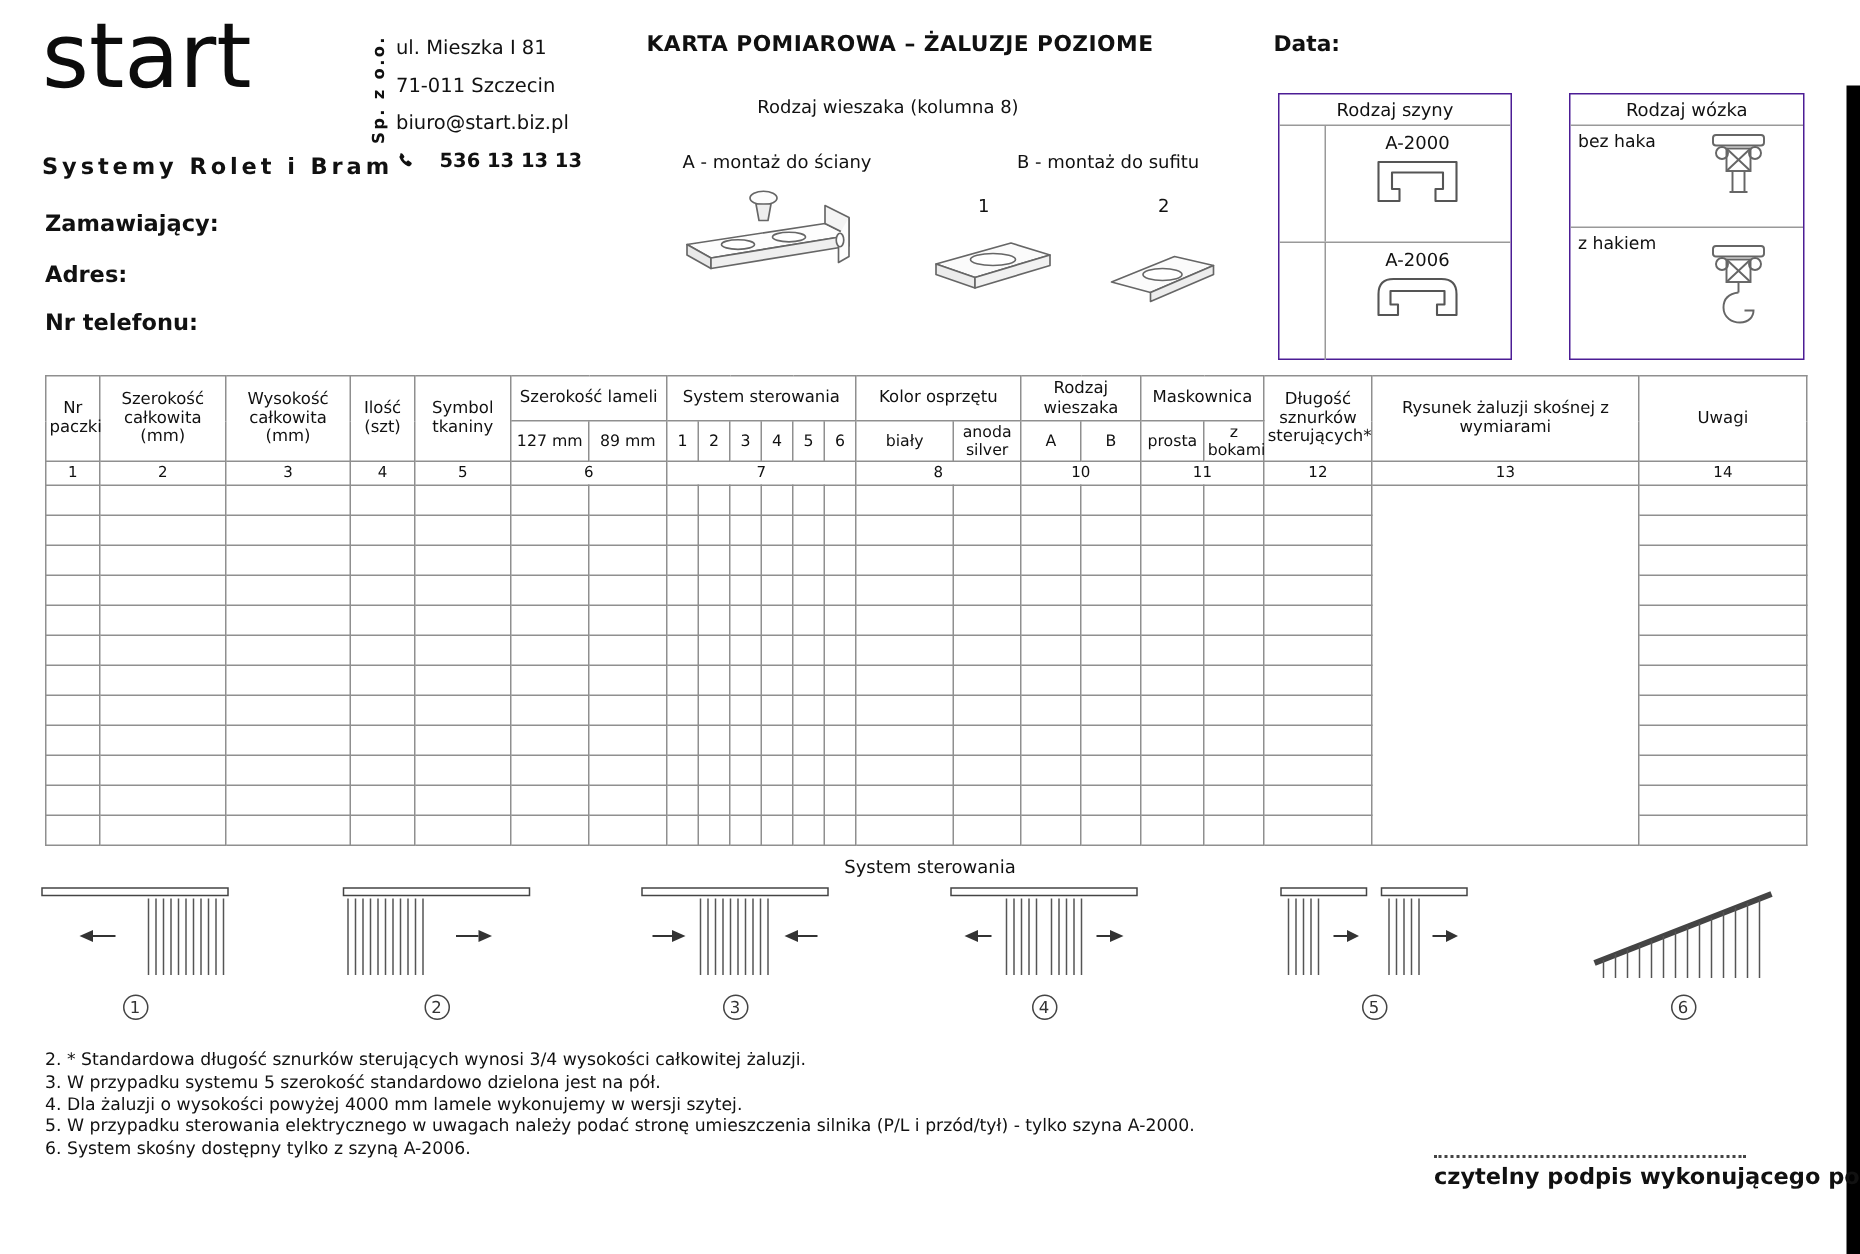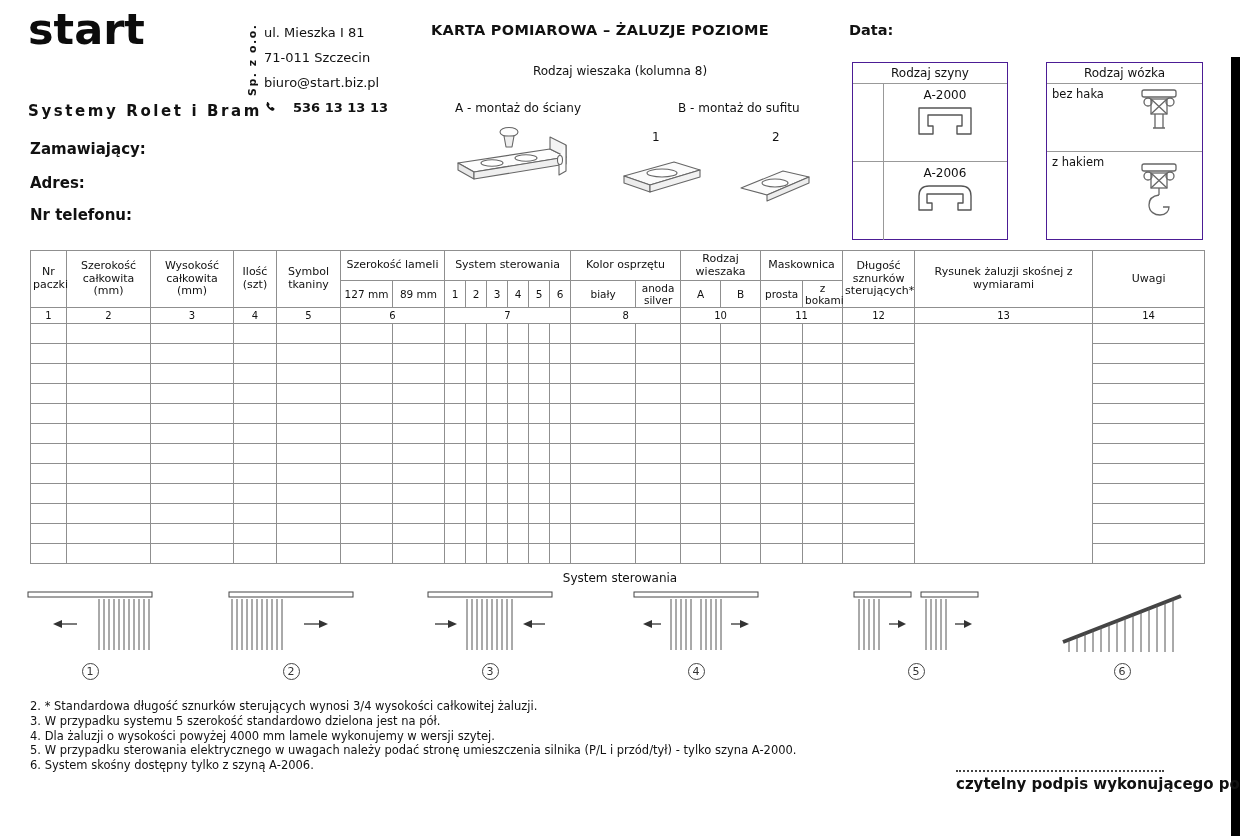--- a/index.html
+++ b/index.html
@@ -2,34 +2,34 @@
 <html><head>
 <meta charset="utf-8">
 <style>
   * { box-sizing: border-box; margin: 0; padding: 0; }
   body { font-family: "DejaVu Sans", sans-serif; background: #fff; color: #111; }
   .page { position: relative; width: 1240px; height: 836px; background: #fff; overflow: hidden; }
   .scan-strip { position: absolute; right: 0; top: 57px; bottom: 0; width: 9px; background: #000; }
 
   
   .logo-block { position: absolute; left: 28px; top: 6px; width: 232px; height: 122px; }
-  .logo-text { position: absolute; left: 0; top: 2px; font-size: 43px; font-weight: 700; letter-spacing: 0; line-height: 1; color: #0c0c0c; }
+  .logo-text { position: absolute; left: 0; top: 2px; font-size: 60px; font-weight: 400; letter-spacing: 0; line-height: 1; color: #0c0c0c; }
   .logo-sp { position: absolute; left: 218px; top: 90px; transform: rotate(-90deg); transform-origin: left top; font-size: 11px; font-weight: 600; letter-spacing: 1.5px; white-space: nowrap; }
   .tagline { position: absolute; left: 0; top: 96px; font-size: 15px; font-weight: 700; letter-spacing: 2.6px; white-space: nowrap; }
 
   
   .contact { position: absolute; left: 264px; top: 20px; font-size: 13px; font-weight: 500; line-height: 25px; }
   .phone-line { display: flex; align-items: center; gap: 16px; font-weight: 600; }
   .phone-ic svg { display: block; }
 
   .doc-title { position: absolute; left: 380px; top: 22px; width: 440px; text-align: center; font-size: 14.5px; font-weight: 700; letter-spacing: .3px; }
   .date-label { position: absolute; left: 849px; top: 22px; font-size: 14.5px; font-weight: 700; }
 
   
-  .hanger-heading { position: absolute; left: 480px; top: 64px; width: 280px; text-align: center; font-size: 12px; }
+  .hanger-heading { position: absolute; left: 452px; top: 64px; width: 280px; text-align: center; font-size: 12px; }
   .hanger-a { position: absolute; left: 455px; top: 101px; font-size: 12px; }
   .hanger-b { position: absolute; left: 678px; top: 101px; font-size: 12px; }
   .hanger-num1 { position: absolute; left: 652px; top: 130px; font-size: 12px; }
   .hanger-num2 { position: absolute; left: 772px; top: 130px; font-size: 12px; }
   .wall-bracket { position: absolute; left: 448px; top: 116px; }
   .ceil-bracket1 { position: absolute; left: 612px; top: 142px; }
   .ceil-bracket2 { position: absolute; left: 733px; top: 158px; }
 
   
   .option-box { position: absolute; top: 62px; border: 1px solid #4c1d95; background: #fff; }

